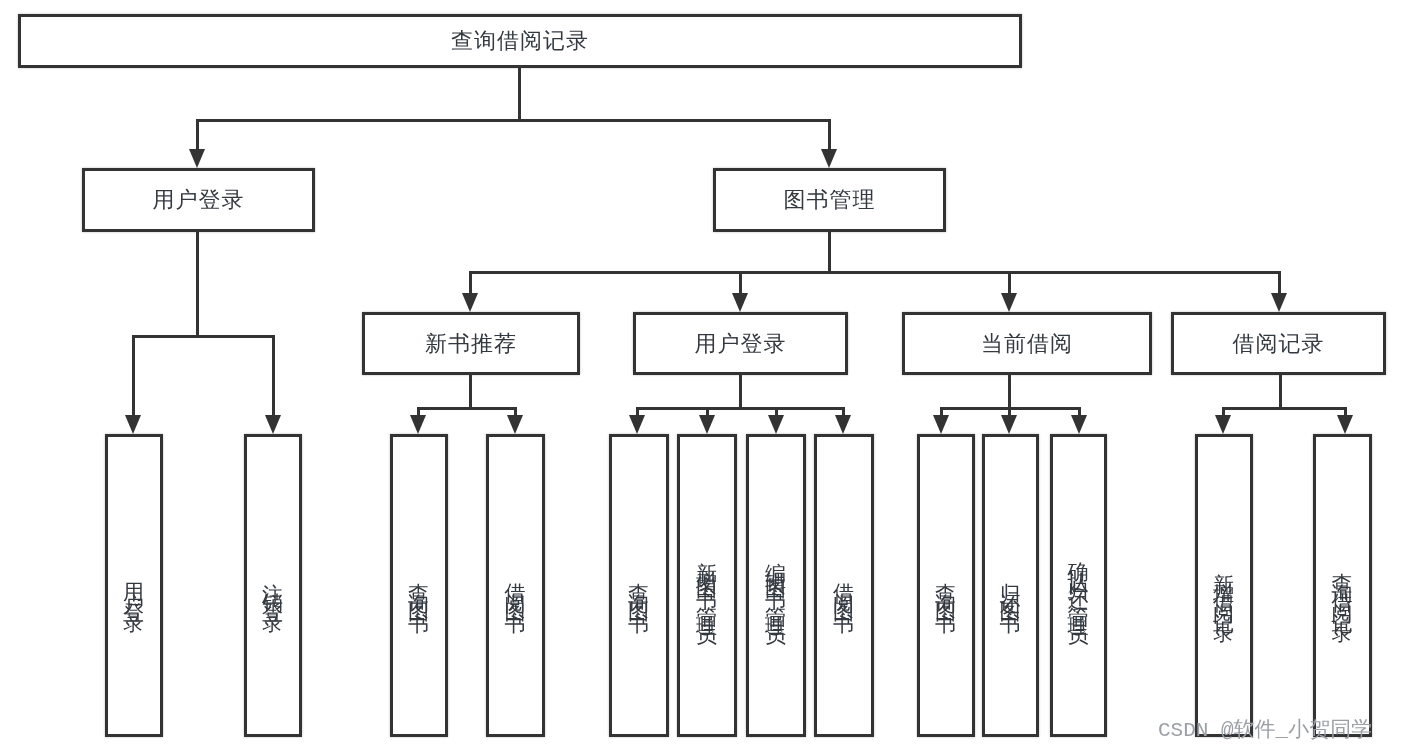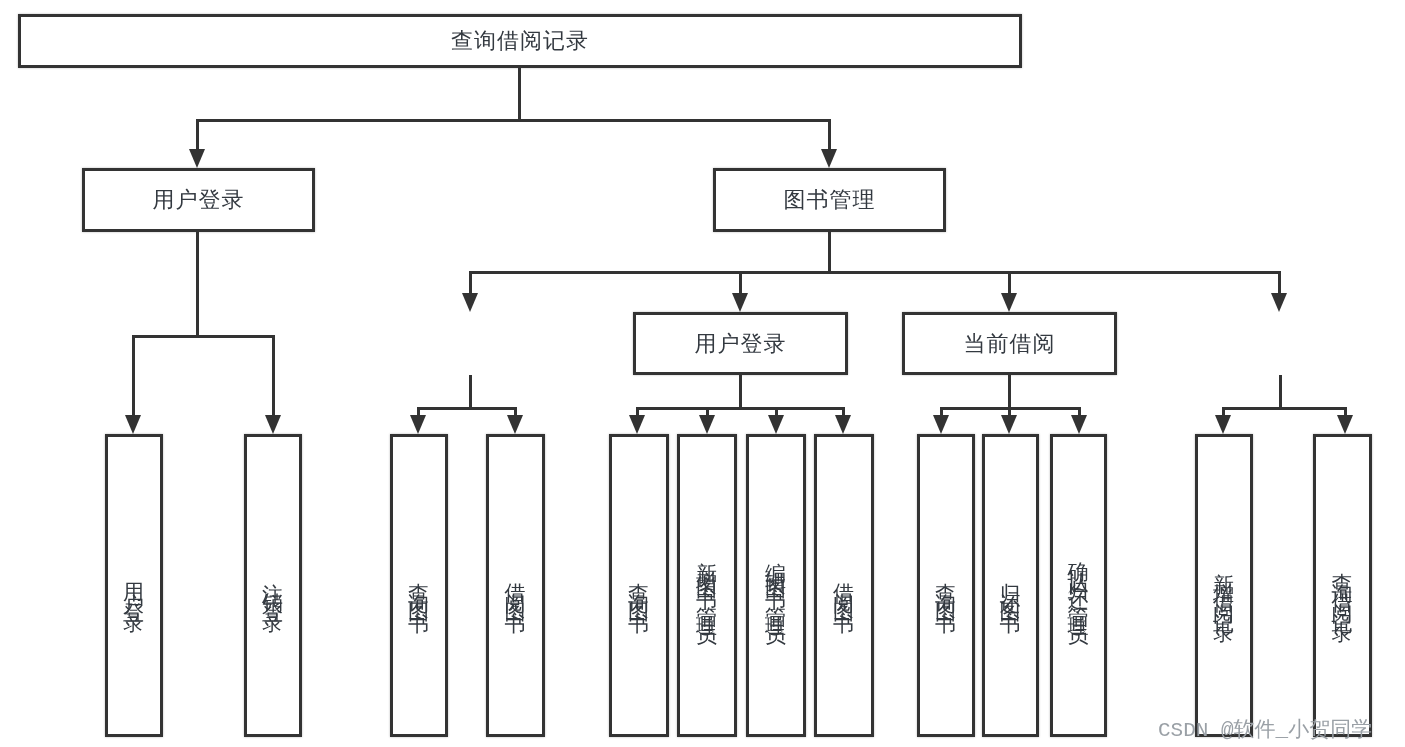--- a/index.html
+++ b/index.html
@@ -113,25 +113,31 @@
     <div class="arrowhead" style="left: 1337px; top: 415px;"></div>
     <div class="node node-h" style="left: 18px; top: 14px; width: 1004px; height: 54px;">
       <span>查询借阅记录</span>
     </div>
     <div class="node node-h" style="left: 82px; top: 168px; width: 233px; height: 64px;">
       <span>用户登录</span>
     </div>
     <div class="node node-h" style="left: 713px; top: 168px; width: 233px; height: 64px;">
       <span>图书管理</span>
     </div>
+    <div class="node node-h" style="left: 362px; top: 312px; width: 218px; height: 63px;">
+      <span>新书推荐</span>
+    </div>
     <div class="node node-h" style="left: 633px; top: 312px; width: 215px; height: 63px;">
       <span>用户登录</span>
     </div>
-    <div class="node node-h" style="left: 902px; top: 312px; width: 215px; height: 63px;">
+    <div class="node node-h" style="left: 902px; top: 312px; width: 250px; height: 63px;">
       <span>当前借阅</span>
+    </div>
+    <div class="node node-h" style="left: 1171px; top: 312px; width: 215px; height: 63px;">
+      <span>借阅记录</span>
     </div>
     <div class="node node-v" style="left: 105px; top: 434px; width: 58px; height: 303px;">
       <span>用户登录</span>
     </div>
     <div class="node node-v" style="left: 244px; top: 434px; width: 58px; height: 303px;">
       <span>注销登录</span>
     </div>
     <div class="node node-v" style="left: 390px; top: 434px; width: 58px; height: 303px;">
       <span>查询图书</span>
     </div>

